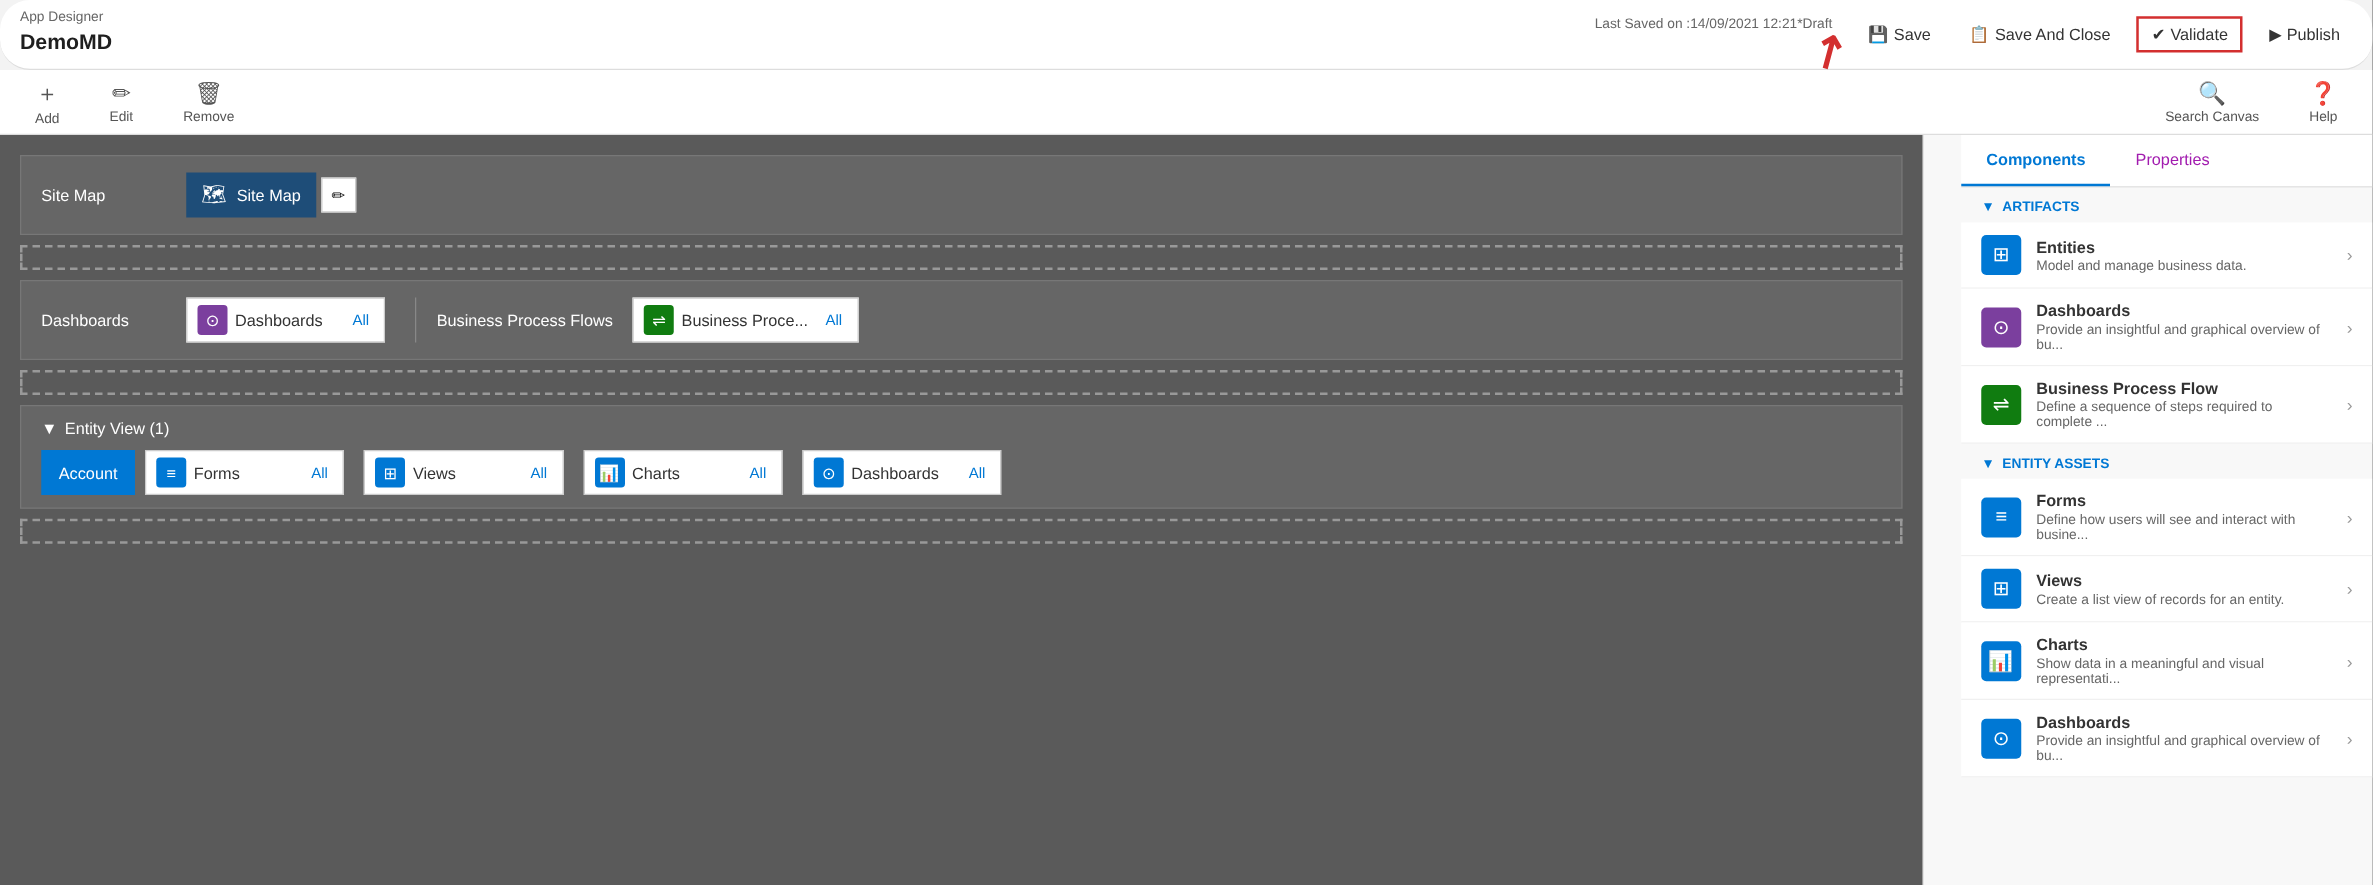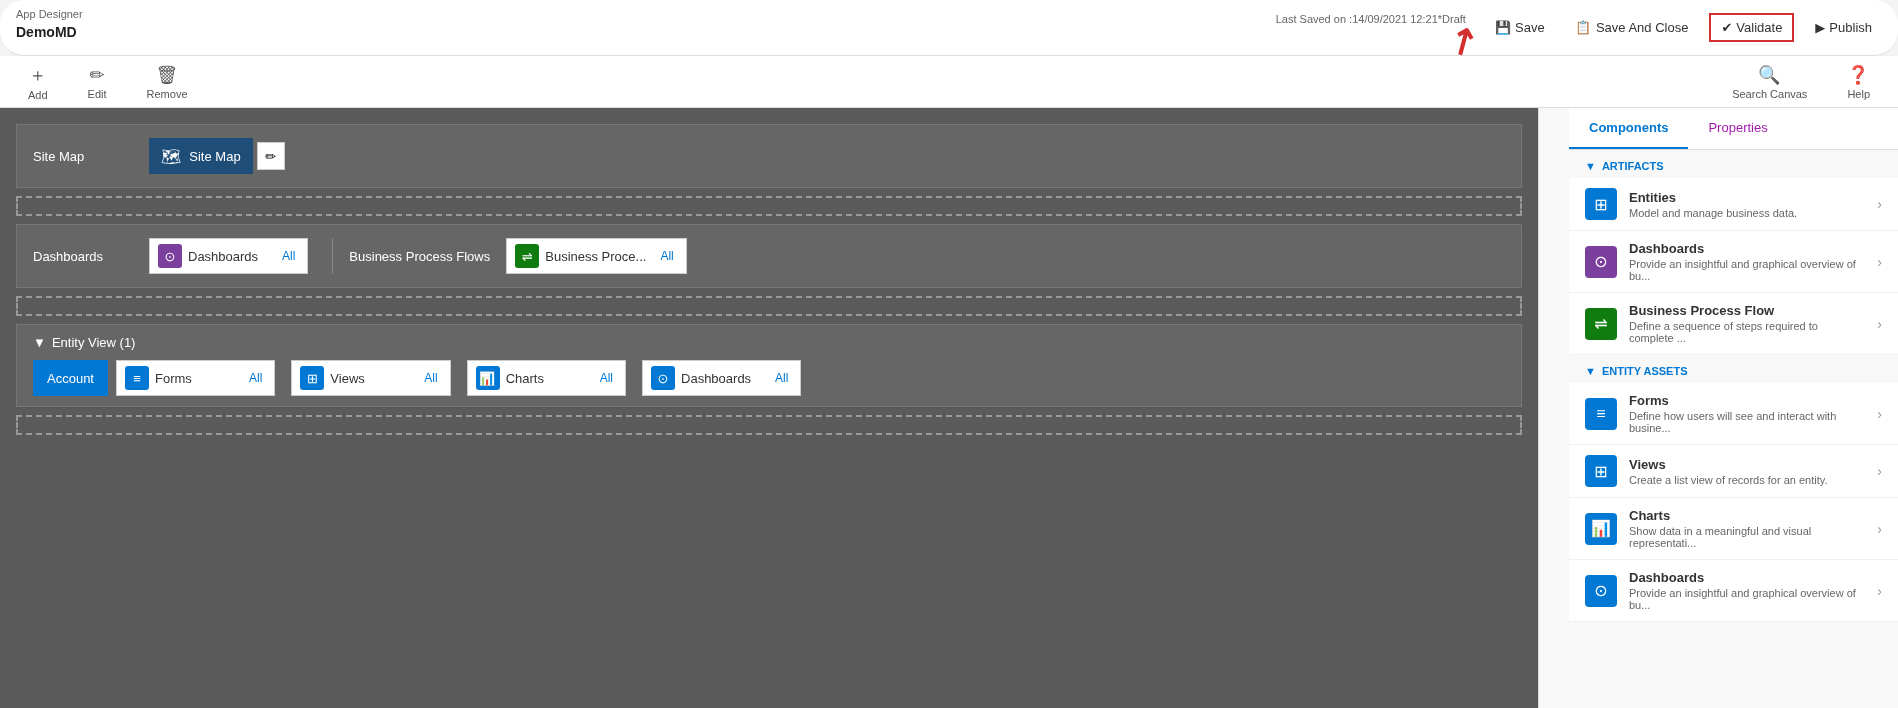--- a/index.html
+++ b/index.html
@@ -10,21 +10,21 @@
       background: #fff;
       border-bottom: 1px solid #ddd;
       height: 56px;
       display: flex;
       align-items: center;
       padding: 0 16px;
       position: relative;
       border-radius: 24px;
     }
     .app-label { font-size: 11px; color: #666; position: absolute; top: 8px; left: 16px; }
-    .app-name { font-size: 14px; font-weight: 600; color: #1f1f1f; position: absolute; top: 24px; left: 16px; }
+    .app-name { font-size: 17px; font-weight: 600; color: #1f1f1f; position: absolute; top: 24px; left: 16px; }
     .top-bar-right {
       margin-left: auto;
       display: flex;
       gap: 11px;
     }
     .last-saved { font-size: 11px; color: #666; margin-right: 8px; }
     .top-btn {
       display: flex; align-items: center; gap: 4px;
       padding: 6px 10px;
       background: transparent;

